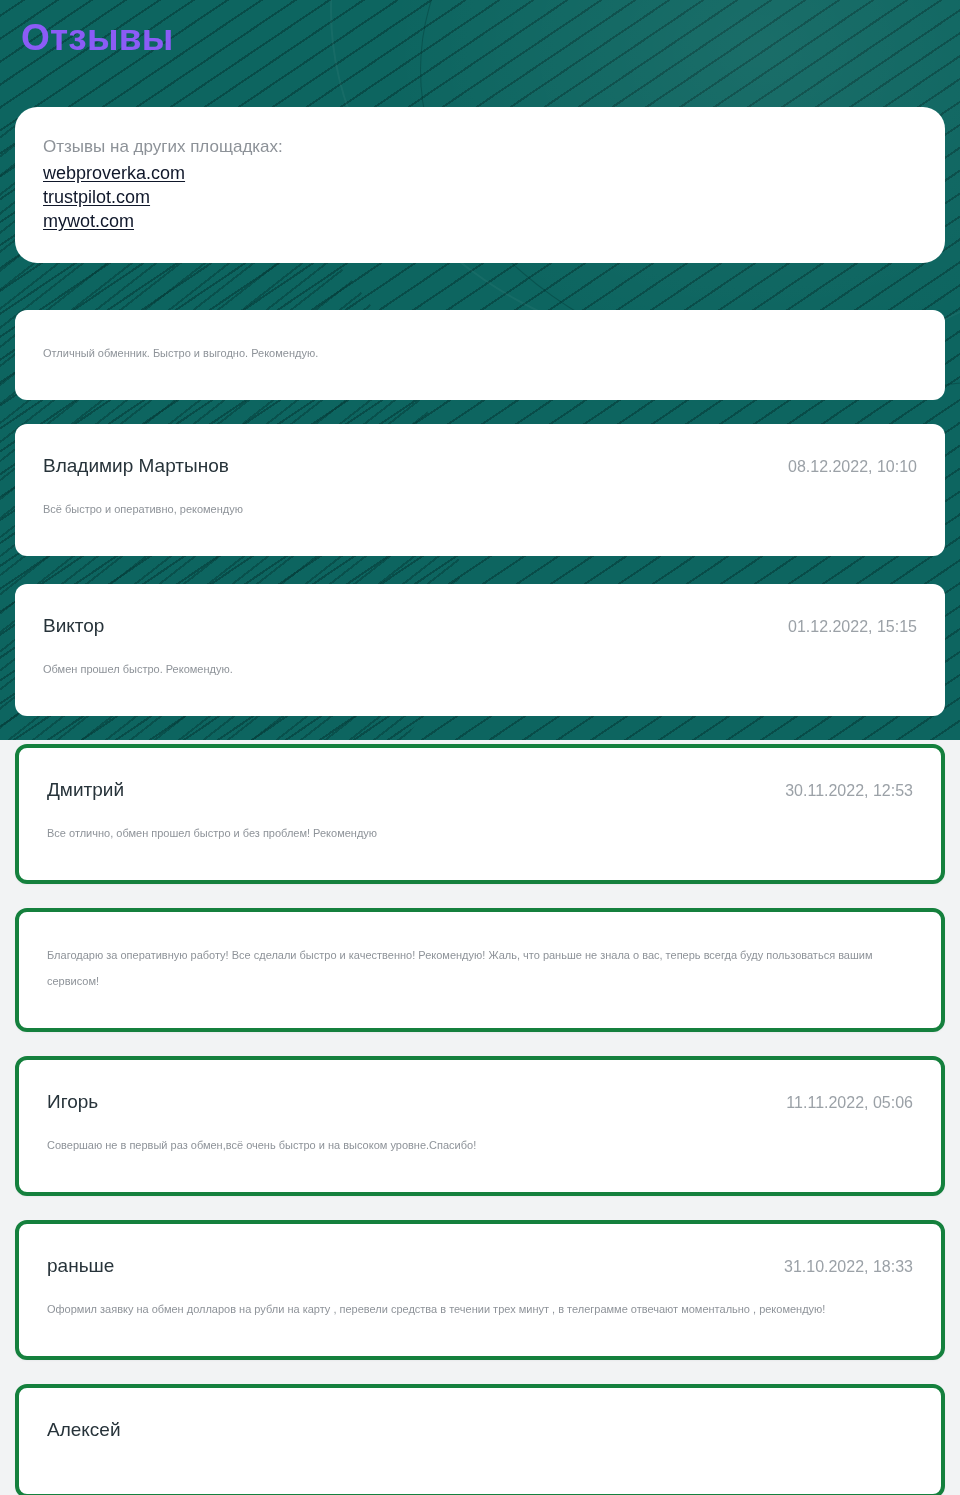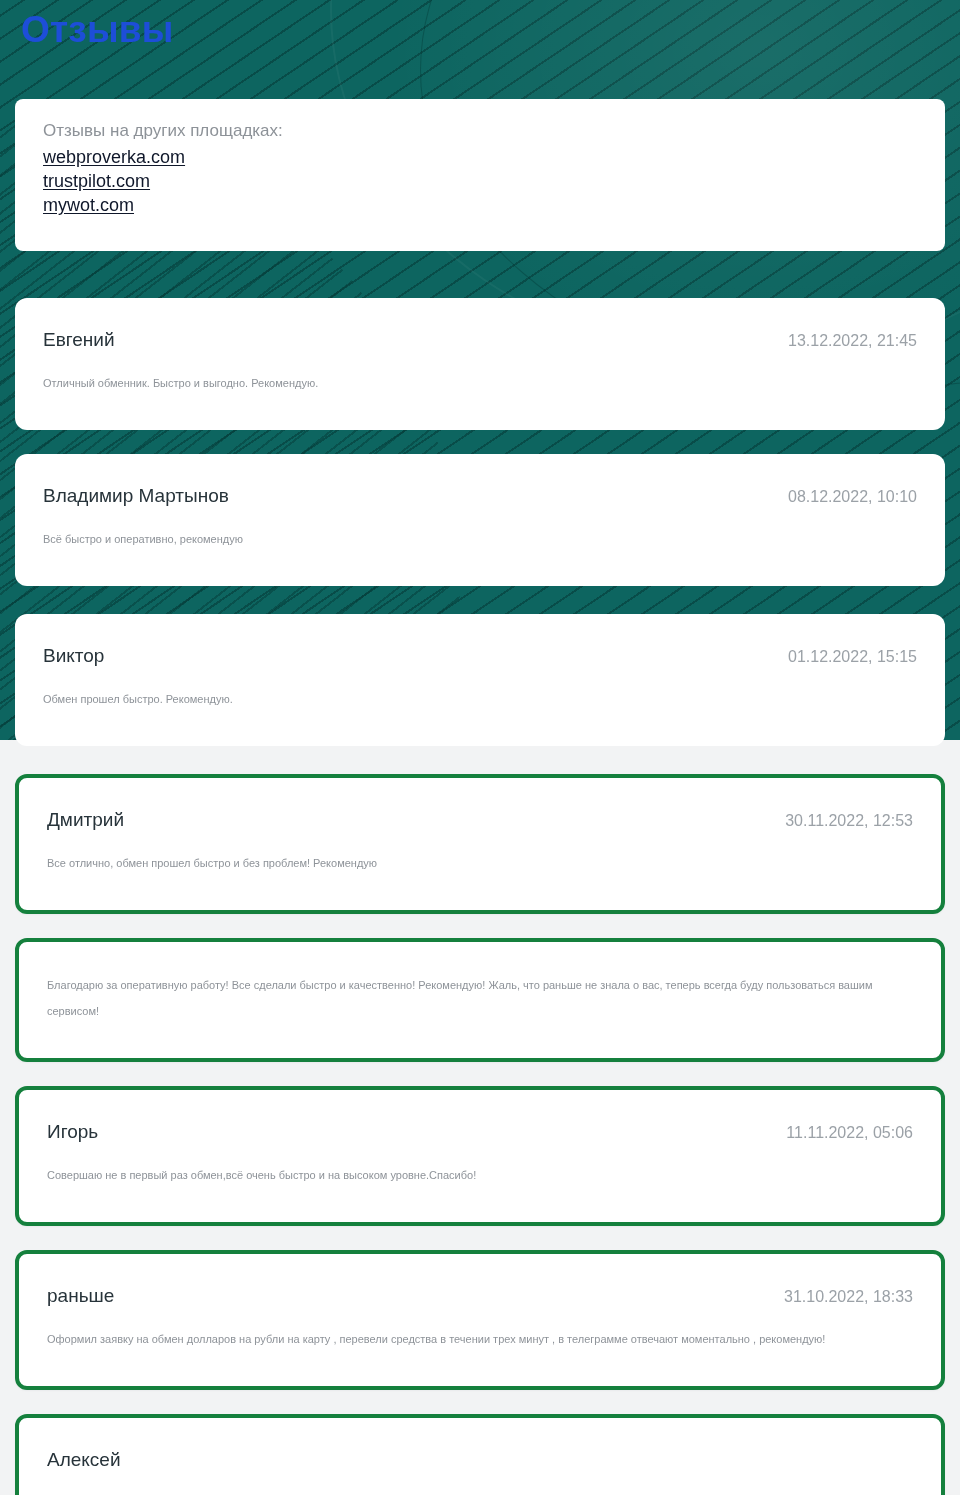--- a/index.html
+++ b/index.html
@@ -82,34 +82,34 @@
   }
 
   
   .page {
     position: relative;
     z-index: 3;
     padding: 0 15px;
   }
 
   .page-title {
-    color: #1d4ed8;
+    color: #8b5cf6;
     font-size: 37px;
     font-weight: bold;
     letter-spacing: .2px;
-    padding: 6px 0 0 6px;
+    padding: 14px 0 0 6px;
     line-height: 48px;
   }
 
   
   .links-card {
     margin-top: 45px;
     background: #ffffff;
-    border-radius: 8px;
-    padding: 20px 28px 30px 28px;
+    border-radius: 22px;
+    padding: 28px 28px 30px 28px;
     min-height: 152px;
   }
   .links-heading {
     color: #8d9298;
     font-size: 17px;
     line-height: 24px;
     margin-bottom: 2px;
   }
   .link-row {
     display: block;
@@ -180,24 +180,20 @@
     <div class="links-heading">Отзывы на других площадках:</div>
 
     <a class="link-row" href="#">webproverka.com</a>
     <a class="link-row" href="#">trustpilot.com </a>
     <a class="link-row" href="#">mywot.com</a>
   </section>
 
   <section class="reviews">
 
     <article class="review-card">
-      <div class="review-head">
-        <span class="review-author">Евгений</span>
-        <span class="review-date">13.12.2022, 21:45</span>
-      </div>
       <p class="review-text">Отличный обменник. Быстро и выгодно. Рекомендую.</p>
     </article>
 
     <article class="review-card gap-lg">
       <div class="review-head">
         <span class="review-author">Владимир Мартынов</span>
         <span class="review-date">08.12.2022, 10:10</span>
       </div>
       <p class="review-text">Всё быстро и оперативно, рекомендую</p>
     </article>

